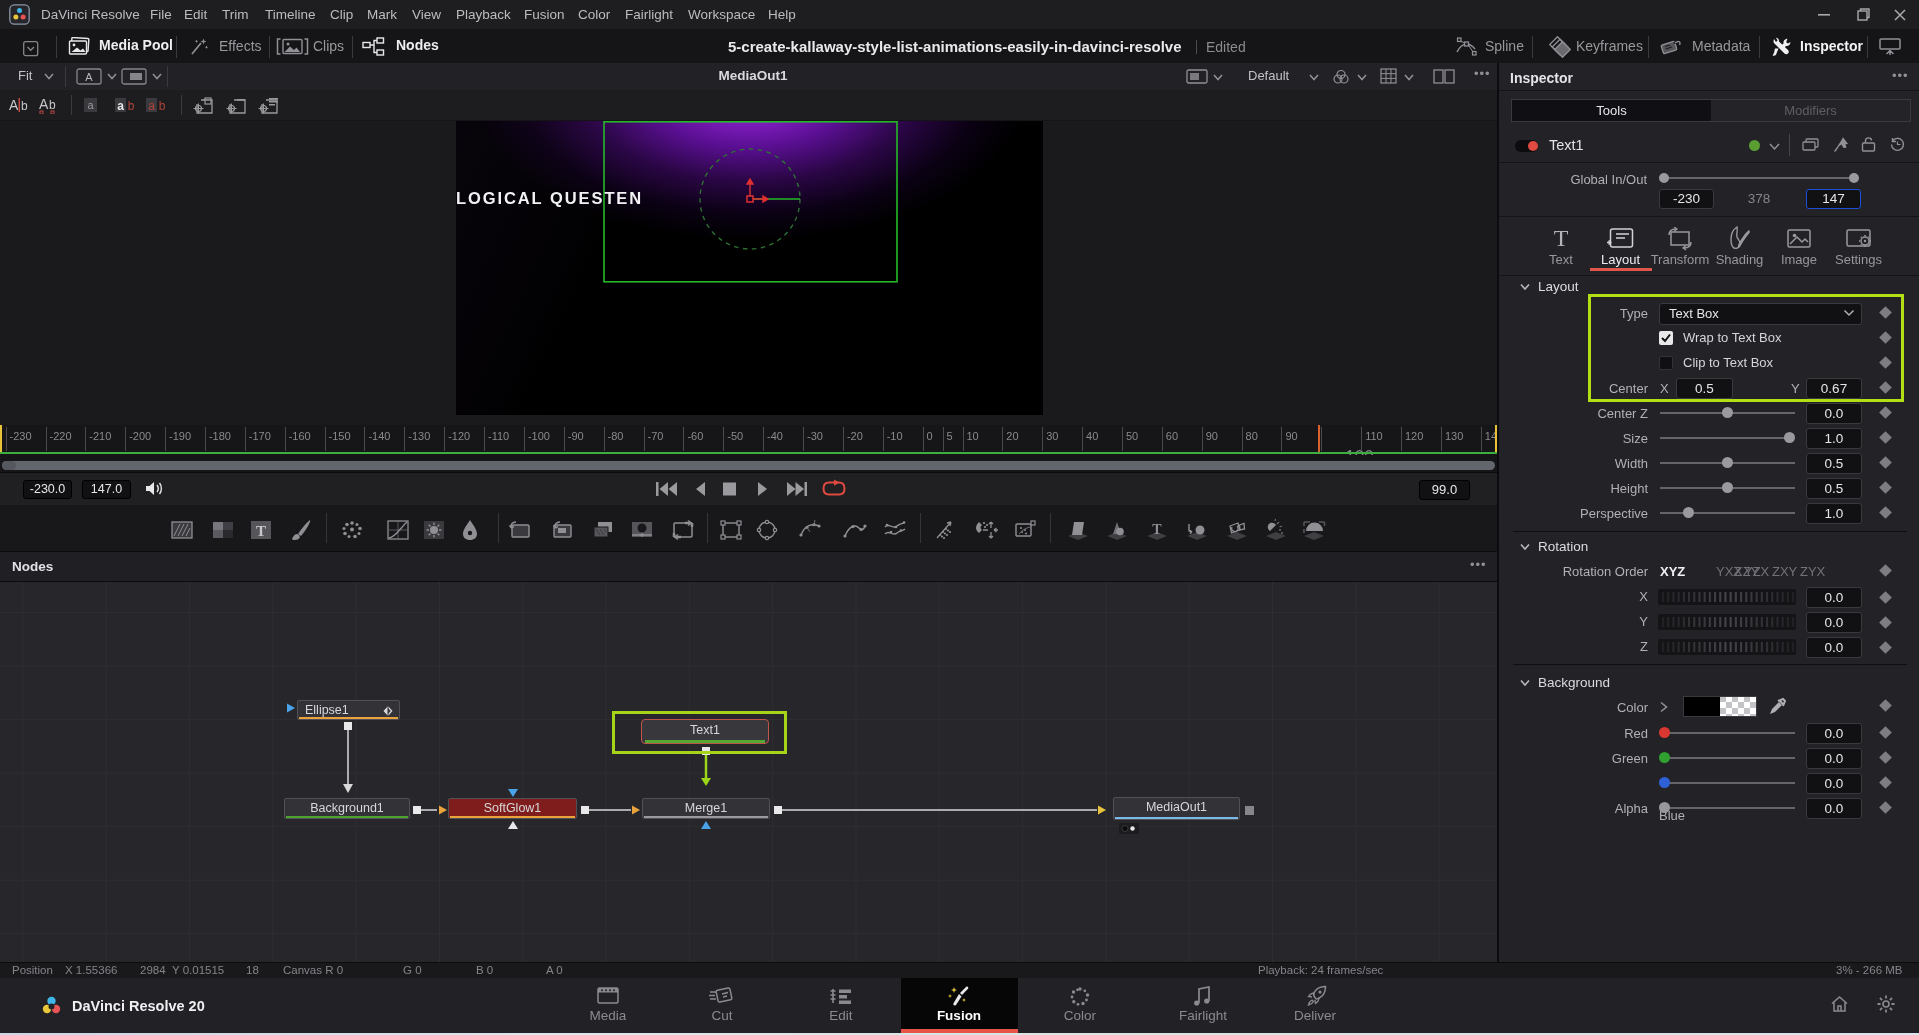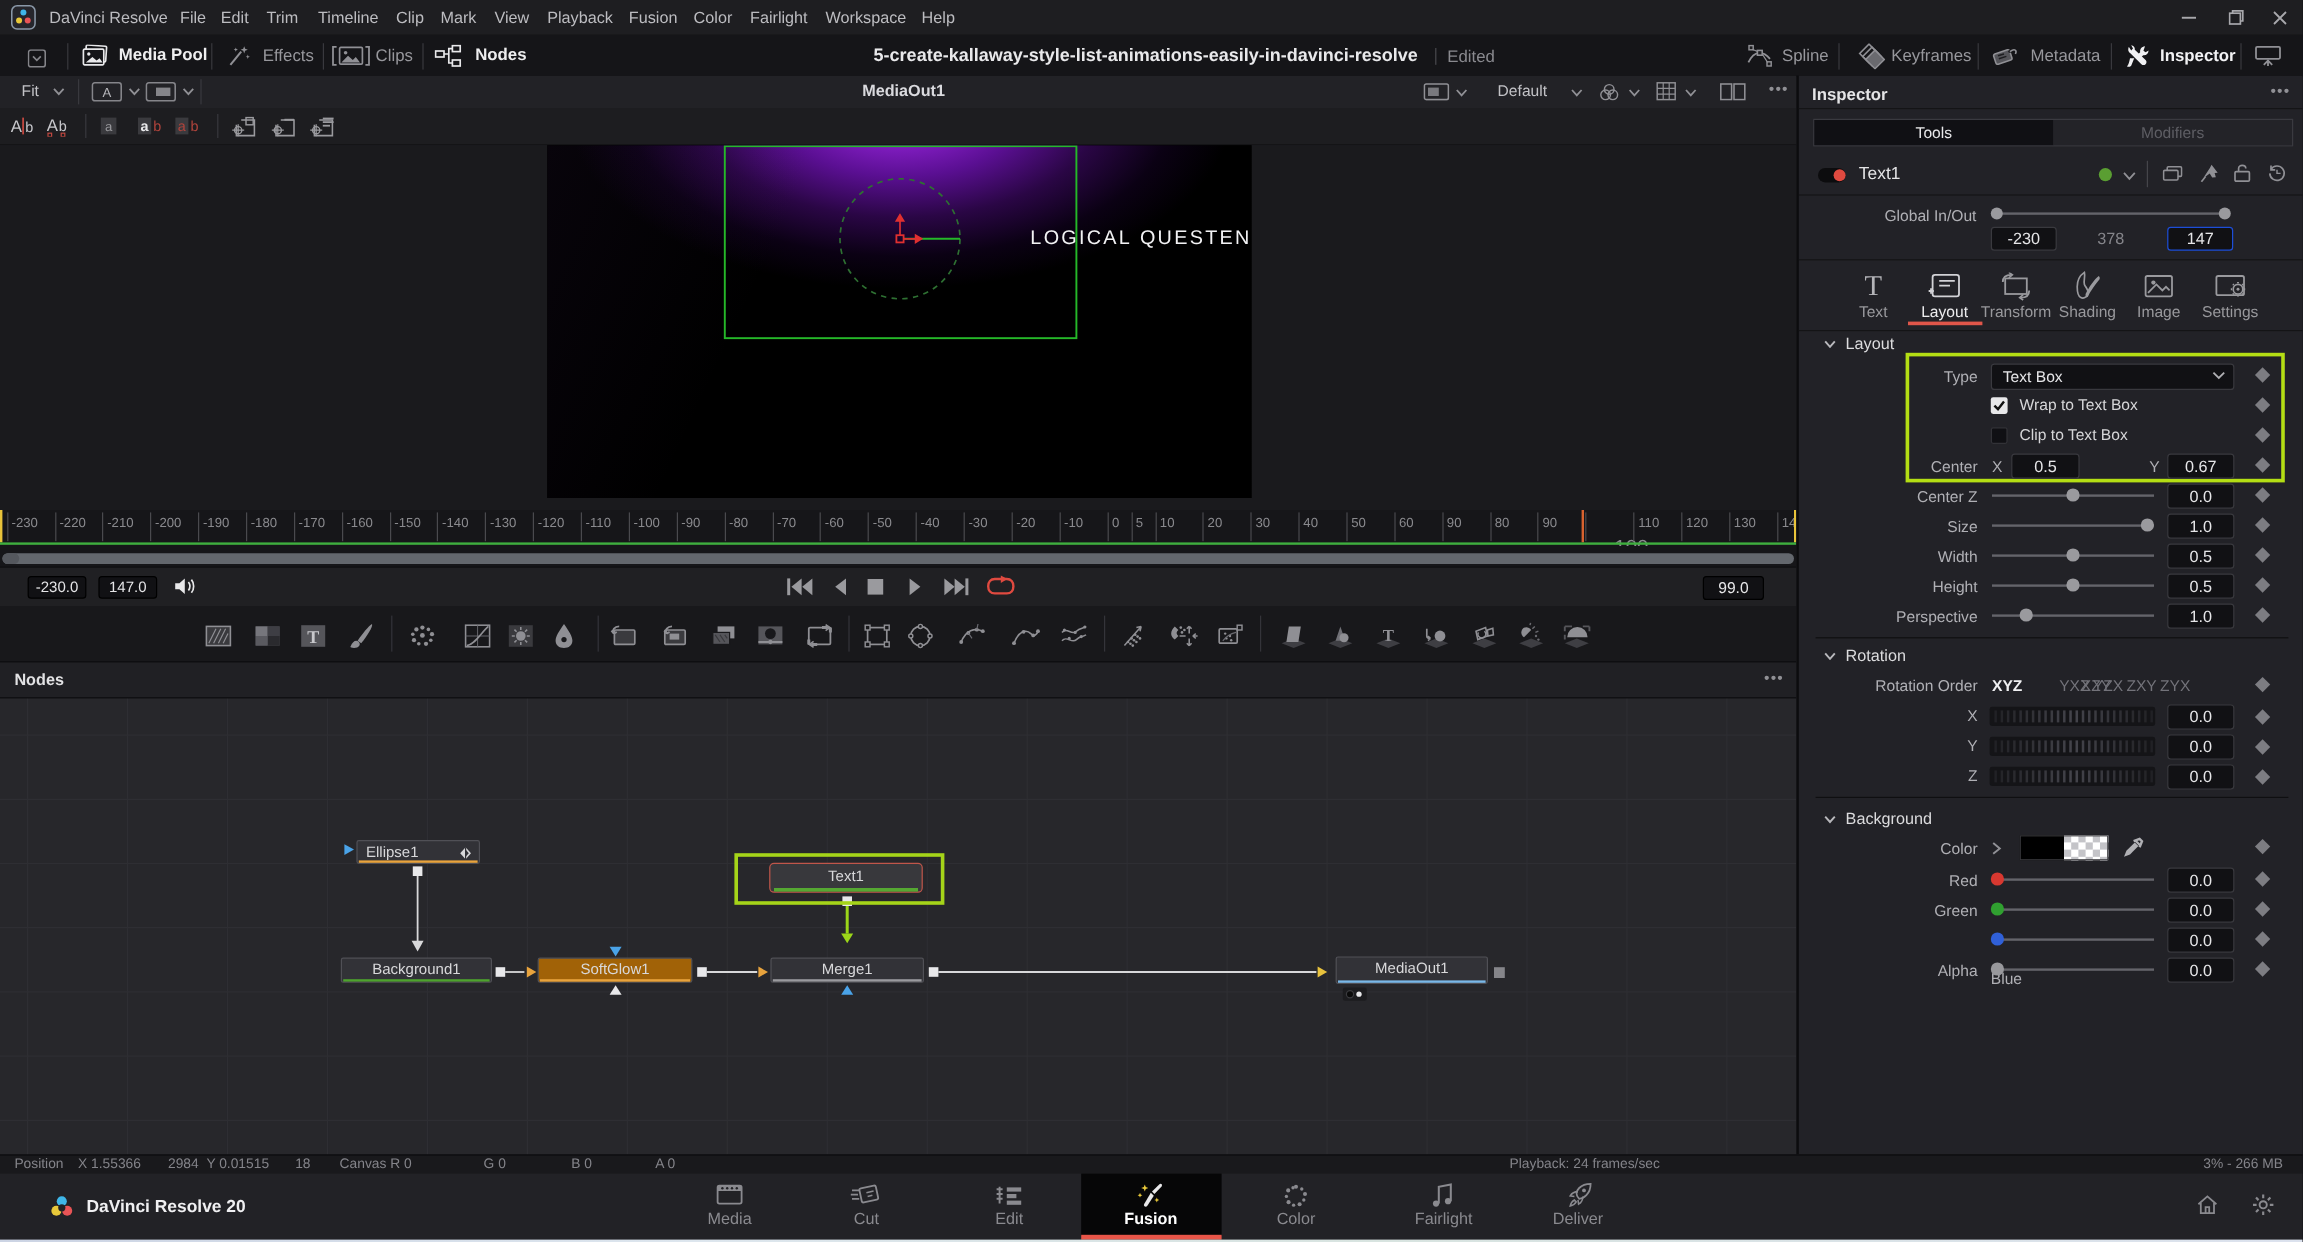--- a/index.html
+++ b/index.html
@@ -235,21 +235,21 @@
 <div class="abs" style="left:0;top:0;width:587px;height:294px;background:radial-gradient(ellipse 315px 170px at 294px -30px, #a236e0 0%, #8a20cc 14%, #5a0f92 33%, #2a0645 53%, #0b0114 72%, #000 88%);"></div>
 <div class="abs" style="left:0;top:0;width:587px;height:294px;background:linear-gradient(115deg, rgba(100,50,140,0.08) 0%, rgba(0,0,0,0) 32%);"></div>
 <svg class="ic" style="left:0;top:0" width="587" height="294" viewBox="0 0 587 294">
 <rect x="148" y="0.8" width="293" height="160" fill="none" stroke="#25b829" stroke-width="1.6"></rect>
 <circle cx="294" cy="78" r="50" fill="none" stroke="#2e7032" stroke-width="1.4" stroke-dasharray="4.5,4.5"></circle>
 <path d="M297 78 L344 78" stroke="#25b829" stroke-width="1.6"></path>
 <path d="M294 75 L294 58 M294 58 L291 63 L297 63 Z" stroke="#e03030" stroke-width="1.4" fill="#e03030"></path>
 <path d="M297 78 L312 78 M312 78 L307 75 L307 81 Z" stroke="#e03030" stroke-width="1.4" fill="#e03030"></path>
 <rect x="291" y="75" width="6" height="6" fill="none" stroke="#e03030" stroke-width="1.5"></rect>
 </svg>
-<div class="abs" style="left:0;top:68px;width:587px;text-align:right;color:#f2f2f4;font-size:16.5px;font-weight:normal;letter-spacing:1.9px;">LOGICAL&nbsp;QUESTEN</div>
+<div class="abs" style="left:0;top:68px;width:587px;text-align:left;color:#f2f2f4;font-size:16.5px;font-weight:bold;letter-spacing:1.9px;">LOGICAL&nbsp;QUESTEN</div>
 </div>
 </div>
 <div class="abs" style="left:0;top:425px;width:1497px;height:30px;background:#161619;">
 <div class="abs" style="left:5.6px;top:2px;width:1px;height:24px;background:#4a4a4e;"></div>
 <span class="abs" style="left:9.6px;top:5px;color:#8a8a8e;font-size:11px;">-230</span>
 <div class="abs" style="left:45.5px;top:2px;width:1px;height:24px;background:#4a4a4e;"></div>
 <span class="abs" style="left:49.5px;top:5px;color:#8a8a8e;font-size:11px;">-220</span>
 <div class="abs" style="left:85.3px;top:2px;width:1px;height:24px;background:#4a4a4e;"></div>
 <span class="abs" style="left:89.3px;top:5px;color:#8a8a8e;font-size:11px;">-210</span>
 <div class="abs" style="left:125.2px;top:2px;width:1px;height:24px;background:#4a4a4e;"></div>
@@ -595,21 +595,21 @@
         <svg style="position:absolute;right:5px;top:4px" width="12" height="12">
           <path d="M6 1 L10.5 6 L6 11 L1.5 6 Z" fill="#d8d8da"></path>
           <path d="M6 1 L6 11" stroke="#323237" stroke-width="1"></path>
           <path d="M6 3 L8.7 6 L6 9 Z" fill="#323237"></path>
         </svg>
       </div>
 <div class="abs" style="left:284px;top:216px;width:126px;height:21px;background:#323237;border:1px solid #505056;border-radius:2px;box-sizing:border-box;">
 <div class="nodetext" style="position:absolute;left:0;right:0;top:2px;text-align:center;">Background1</div>
 <div style="position:absolute;left:1px;right:1px;bottom:0;height:2.5px;background:#4ea32e;"></div>
       </div>
-<div class="abs" style="left:448px;top:216px;width:129px;height:21px;background:#a16207;border:1px solid #505056;border-radius:2px;box-sizing:border-box;">
+<div class="abs" style="left:448px;top:216px;width:129px;height:21px;background:#7f1d1d;border:1px solid #505056;border-radius:2px;box-sizing:border-box;">
 <div class="nodetext" style="position:absolute;left:0;right:0;top:2px;text-align:center;">SoftGlow1</div>
 <div style="position:absolute;left:1px;right:1px;bottom:0;height:2.5px;background:#e8a33d;"></div>
       </div>
 <div class="abs" style="left:642px;top:216px;width:128px;height:21px;background:#323237;border:1px solid #505056;border-radius:2px;box-sizing:border-box;">
 <div class="nodetext" style="position:absolute;left:0;right:0;top:2px;text-align:center;">Merge1</div>
 <div style="position:absolute;left:1px;right:1px;bottom:0;height:2.5px;background:#9a9a9e;"></div>
       </div>
 <div class="abs" style="left:1113px;top:215px;width:127px;height:23px;background:#323237;border:1px solid #505056;border-radius:2px;box-sizing:border-box;">
 <div class="nodetext" style="position:absolute;left:0;right:0;top:2px;text-align:center;">MediaOut1</div>
 <div style="position:absolute;left:1px;right:1px;bottom:0;height:2.5px;background:#7ab8e8;"></div>

